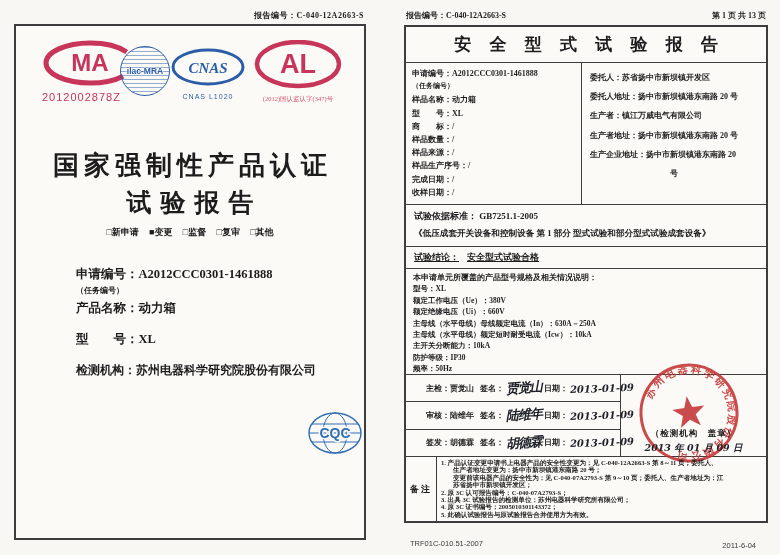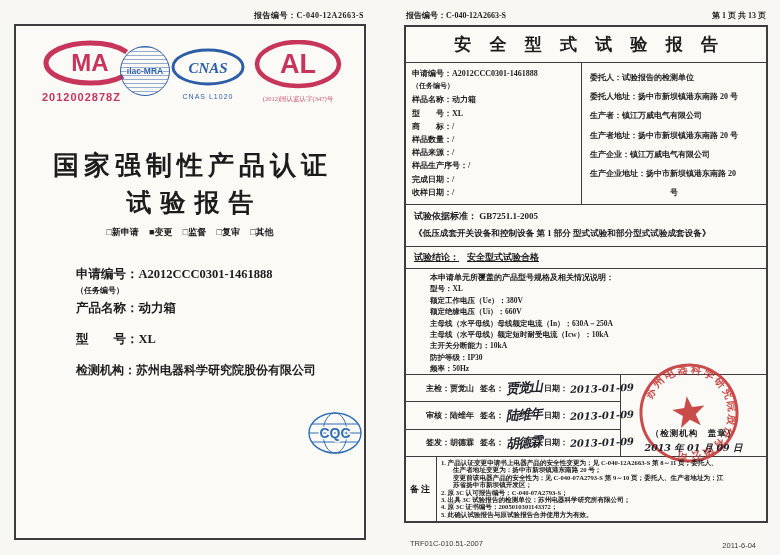--- a/index.html
+++ b/index.html
@@ -7,21 +7,21 @@
   .canvas{position:relative;width:780px;height:555px;background:#f8f7f3;overflow:hidden;}
   .hand{font-style:italic;font-weight:700;color:#20222a;font-family:"DejaVu Serif",serif;}
 
   
   .lp{position:absolute;left:14px;top:8px;width:352px;height:540px;}
   .lp-repno{position:absolute;top:2px;right:2px;font-size:8px;font-weight:700;letter-spacing:.5px;}
   .lp-box{position:absolute;top:16px;left:0;right:0;bottom:8px;border:2px solid #3d3d3d;background:#fbfaf7;}
 
   .logo{position:absolute;text-align:center;}
   .logo-cma{left:26px;top:14px;width:96px;}
-  .cma-code{font-family:"Liberation Sans",sans-serif;font-size:11px;font-weight:700;color:#c8355b;letter-spacing:1px;margin-top:1px;text-align:left;}
+  .cma-code{font-family:"Liberation Sans",sans-serif;font-size:11px;font-weight:400;color:#c8355b;letter-spacing:1px;margin-top:1px;text-align:left;}
   .logo-ilac{left:104px;top:20px;width:50px;}
   .ilac-circle{width:48px;height:48px;border-radius:50%;border:1.5px solid #2b5ea7;
     background:repeating-linear-gradient(180deg,rgba(43,94,167,.5) 0 1px,rgba(255,255,255,0) 1px 4px);
     display:flex;align-items:center;justify-content:center;}
   .ilac-label{font-family:"Liberation Sans",sans-serif;font-size:8.5px;font-weight:700;color:#2b5ea7;text-shadow:0 0 2px #fff,0 0 2px #fff;}
   .logo-cnas{left:152px;top:22px;width:80px;}
   .cnas-code{font-family:"Liberation Sans",sans-serif;font-size:7px;color:#2b5ea7;letter-spacing:1px;margin-top:1px;}
   .logo-al{left:236px;top:14px;width:92px;}
   .al-code{font-size:6.5px;color:#d0596f;margin-top:1px;white-space:nowrap;}
 
@@ -54,21 +54,21 @@
   .info-r div{font-size:8px;font-weight:700;line-height:19.2px;white-space:nowrap;}
   .info-r .cont{text-align:center;}
 
   .r-standard{height:42px;padding:3px 8px;box-sizing:border-box;}
   .std-1{font-size:9px;font-weight:700;margin-top:2px;}
   .std-2{font-size:8.6px;font-weight:700;margin-top:5px;white-space:nowrap;}
 
   .r-conclusion{height:22px;display:flex;align-items:center;padding:0 8px;font-size:9px;font-weight:700;text-decoration:underline;}
   .r-conclusion .val{margin-left:8px;}
 
-  .r-specs{height:106px;padding:3px 24px;box-sizing:border-box;}
+  .r-specs{height:106px;padding:3px 7px;box-sizing:border-box;}
   .r-specs div{font-size:7.5px;font-weight:700;line-height:11.4px;white-space:nowrap;}
   .r-specs .head{font-size:8px;}
 
   .r-sign{height:82px;display:flex;}
   .sign-l{width:214px;border-right:1.5px solid #3d3d3d;display:flex;flex-direction:column;}
   .sig-row{flex:1;border-bottom:1.5px solid #3d3d3d;display:flex;align-items:center;padding:0 20px;white-space:nowrap;}
   .sig-row:last-child{border-bottom:none;}
   .sig-row .pr{font-size:8px;font-weight:700;}
   .sig-row .sig{font-size:13px;margin:0 2px;transform:rotate(-4deg);letter-spacing:-1px;}
   .sig-row .dt{font-size:10px;margin-left:2px;transform:rotate(-2deg);}
@@ -183,25 +183,24 @@
           <div>样品名称：动力箱</div>
           <div>型　　号：XL</div>
           <div>商　　标：/</div>
           <div>样品数量：/</div>
           <div>样品来源：/</div>
           <div>样品生产序号：/</div>
           <div>完成日期：/</div>
           <div>收样日期：/</div>
         </div>
         <div class="info-r">
-          <div>委托人：试验报告的检测单位</div>
+          <div>委托人：苏省扬中市新坝镇开发区</div>
           <div>委托人地址：扬中市新坝镇港东南路 20 号</div>
           <div>生产者：镇江万威电气有限公司</div>
           <div>生产者地址：扬中市新坝镇港东南路 20 号</div>
-          <div>生产企业：镇江万威电气有限公司</div>
           <div>生产企业地址：扬中市新坝镇港东南路 20</div>
           <div class="cont">号</div>
         </div>
       </div>
 
       <div class="row r-standard">
         <div class="std-1">
           <span>试验依据标准：</span>
           <span>GB7251.1-2005</span>
         </div>

